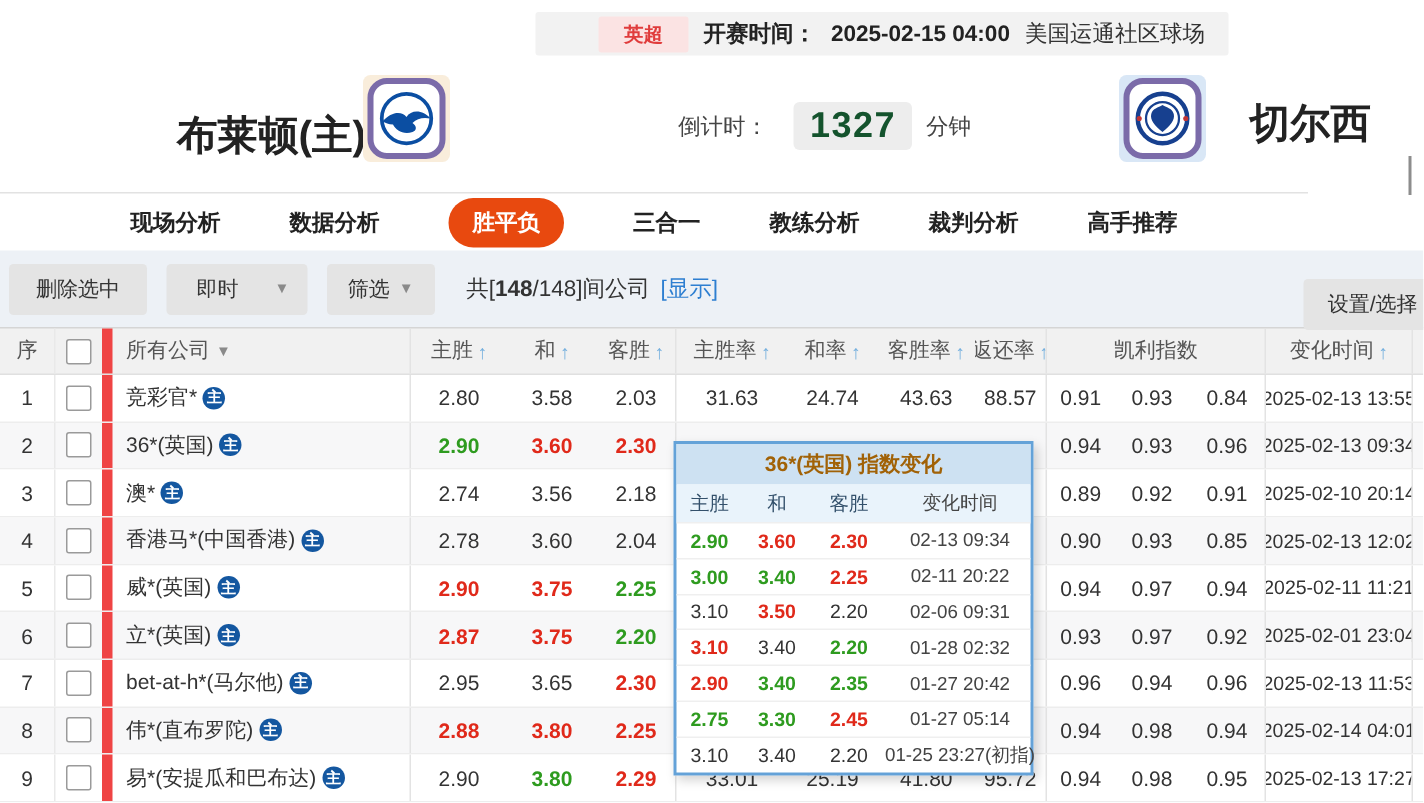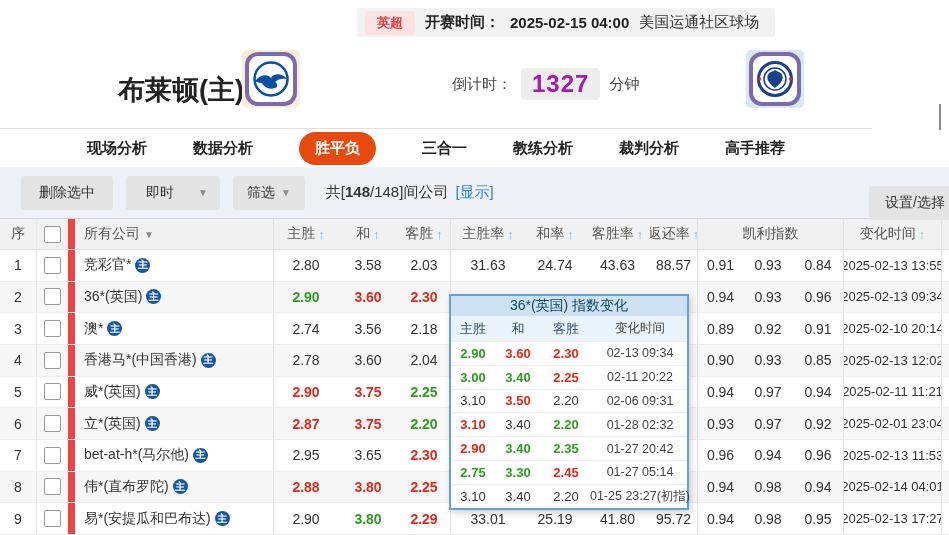--- a/index.html
+++ b/index.html
@@ -2,41 +2,41 @@
 <html><head>
 <meta charset="utf-8">
 <style>
   html,body{margin:0;padding:0;background:#fff;}
   .page{position:relative;width:949px;height:535px;overflow:hidden;background:#fff;
         font-family:"Liberation Sans","DejaVu Sans",sans-serif;color:#333;}
 
   
   .topstrip{position:absolute;left:357px;top:8px;height:29px;background:#f2f2f2;border-radius:2px;
             display:flex;align-items:center;gap:10px;padding:0 16px 0 8px;font-size:15px;white-space:nowrap;}
-  .league-badge{background:#fbe3e3;color:#e03c3c;font-size:13px;font-weight:bold;padding:3px 12px;border-radius:2px;}
+  .league-badge{background:#fbe3e3;color:#e03c3c;font-size:13px;font-weight:bold;padding:3px 17px;border-radius:2px;margin-left:34px;}
   .kick-label,.kick-time{font-weight:bold;color:#222;}
   .venue{color:#333;}
 
   
   .home-name{position:absolute;left:118px;top:72px;font-size:27px;font-weight:bold;color:#222;}
   .away-name{position:absolute;left:833px;top:64px;font-size:27px;font-weight:bold;color:#222;}
   .crest{position:absolute;top:50px;width:58px;height:58px;}
   .home-crest{left:242px;} .away-crest{left:746px;}
   .countdown{position:absolute;left:452px;top:68px;display:flex;align-items:center;gap:9px;font-size:15px;color:#444;}
-  .countdown-value{background:#ededed;color:#a21caf;font-weight:bold;font-size:24px;padding:2px 11px;border-radius:4px;letter-spacing:1px;}
+  .countdown-value{background:#ededed;color:#14532d;font-weight:bold;font-size:24px;padding:2px 11px;border-radius:4px;letter-spacing:1px;margin-left:8px;}
 
   
   .tabs{position:absolute;left:0;top:128px;width:872px;height:39px;background:#fff;border-top:1px solid #e2e2e2;
         display:flex;align-items:center;justify-content:center;gap:46px;font-size:15px;font-weight:bold;}
   .tab{color:#222;cursor:pointer;}
   .tab.active{background:#e8490f;color:#fff;padding:7px 16px;border-radius:17px;}
 
   
   .toolbar{position:absolute;left:0;top:167px;width:949px;height:51px;background:#edf1f6;
-           display:flex;align-items:center;gap:13px;padding-left:21px;box-sizing:border-box;font-size:14px;}
+           display:flex;align-items:center;gap:13px;padding-left:6px;box-sizing:border-box;font-size:14px;}
   .tb-btn{background:#e4e4e4;color:#333;padding:8px 18px;border-radius:3px;cursor:pointer;white-space:nowrap;}
   .tb-drop{display:flex;align-items:center;gap:24px;padding:8px 12px 8px 20px;}
   .tb-filter{display:flex;align-items:center;gap:6px;padding:8px 14px;}
   .caret{color:#8a8a8a;font-size:10px;}
   .count-text{margin-left:8px;font-size:15px;color:#333;white-space:nowrap;}
   .count-bold{font-weight:bold;}
   .show-link{color:#2e7fd1;margin-left:7px;cursor:pointer;}
   .settings-btn{position:absolute;top:186px;right:-12px;background:#e4e4e4;color:#333;padding:8px 16px;
                 border-radius:3px;font-size:14px;z-index:5;white-space:nowrap;}
 
@@ -56,22 +56,22 @@
   .c-time{width:98px;font-size:13px;} .c-stub{width:8px;}
   .arrow{color:#76b0de;font-weight:bold;font-size:13px;margin-left:3px;}
   .checkbox{width:15px;height:15px;border:1px solid #9a9a9a;border-radius:2px;background:#fff;display:inline-block;cursor:pointer;}
   .badge{min-width:15px;height:15px;border-radius:50%;background:#1457a0;color:#fff;font-size:10px;
          display:inline-flex;align-items:center;justify-content:center;font-weight:bold;}
   .o-r{color:#e0291a;font-weight:bold;} .o-g{color:#2e9b1f;font-weight:bold;}
 
   
   .popup{position:absolute;left:449px;top:294px;width:240px;background:#fff;border:2px solid #64a2d8;
          box-shadow:2px 3px 7px rgba(0,0,0,.18);z-index:20;box-sizing:border-box;}
-  .popup-title{height:20px;background:#cde1f2;display:flex;align-items:center;justify-content:center;
-               font-size:14px;font-weight:normal;color:#0c4a6e;}
+  .popup-title{height:27px;background:#cde1f2;display:flex;align-items:center;justify-content:center;
+               font-size:14px;font-weight:bold;color:#a16207;}
   .popup-head{display:flex;height:25px;background:#e9f3fb;align-items:center;font-size:13px;color:#33506b;}
   .popup-row{display:flex;height:22.8px;align-items:center;font-size:13px;border-top:1px solid #efefef;color:#333;}
   .p-c1{width:44px;} .p-c2{width:46px;} .p-c3{width:50px;} 
   .p-c4{width:96px;justify-content:flex-start;padding-left:2px;font-size:12.5px;color:#444;}
   .pcell{display:flex;align-items:center;justify-content:center;height:100%;box-sizing:border-box;white-space:nowrap;}
 
   .scroll-mark{position:absolute;left:939px;top:104px;width:2px;height:26px;background:#8d8d8d;}
 </style>
 </head>
 <body>
@@ -103,20 +103,21 @@
     <svg width="58" height="58" viewBox="0 0 58 58">
       <rect width="58" height="58" rx="5" fill="#d9e7f6"></rect>
       <rect x="5" y="4" width="48" height="50" rx="11" fill="#fff" stroke="#7b6ba9" stroke-width="4"></rect>
       <circle cx="29" cy="29" r="16.5" fill="#fff" stroke="#17408f" stroke-width="3"></circle>
       <circle cx="29" cy="29" r="11" fill="#fff" stroke="#17408f" stroke-width="1.5"></circle>
       <path d="M29 20 c-3 2 -6.5 2 -7.5 6 c-1 4 2.5 8 7.5 12 c5 -4 8.5 -8 7.5 -12 c-1 -4 -4.5 -4 -7.5 -6z" fill="#17408f"></path>
       <circle cx="13.5" cy="29" r="1.7" fill="#c23434"></circle>
       <circle cx="44.5" cy="29" r="1.7" fill="#c23434"></circle>
     </svg>
   </div>
+  <div class="away-name">切尔西</div>
 
   <nav class="tabs" id="tabs">
       <span class="tab">现场分析</span>
       <span class="tab">数据分析</span>
       <span class="tab active">胜平负</span>
       <span class="tab">三合一</span>
       <span class="tab">教练分析</span>
       <span class="tab">裁判分析</span>
       <span class="tab">高手推荐</span>
     </nav>

